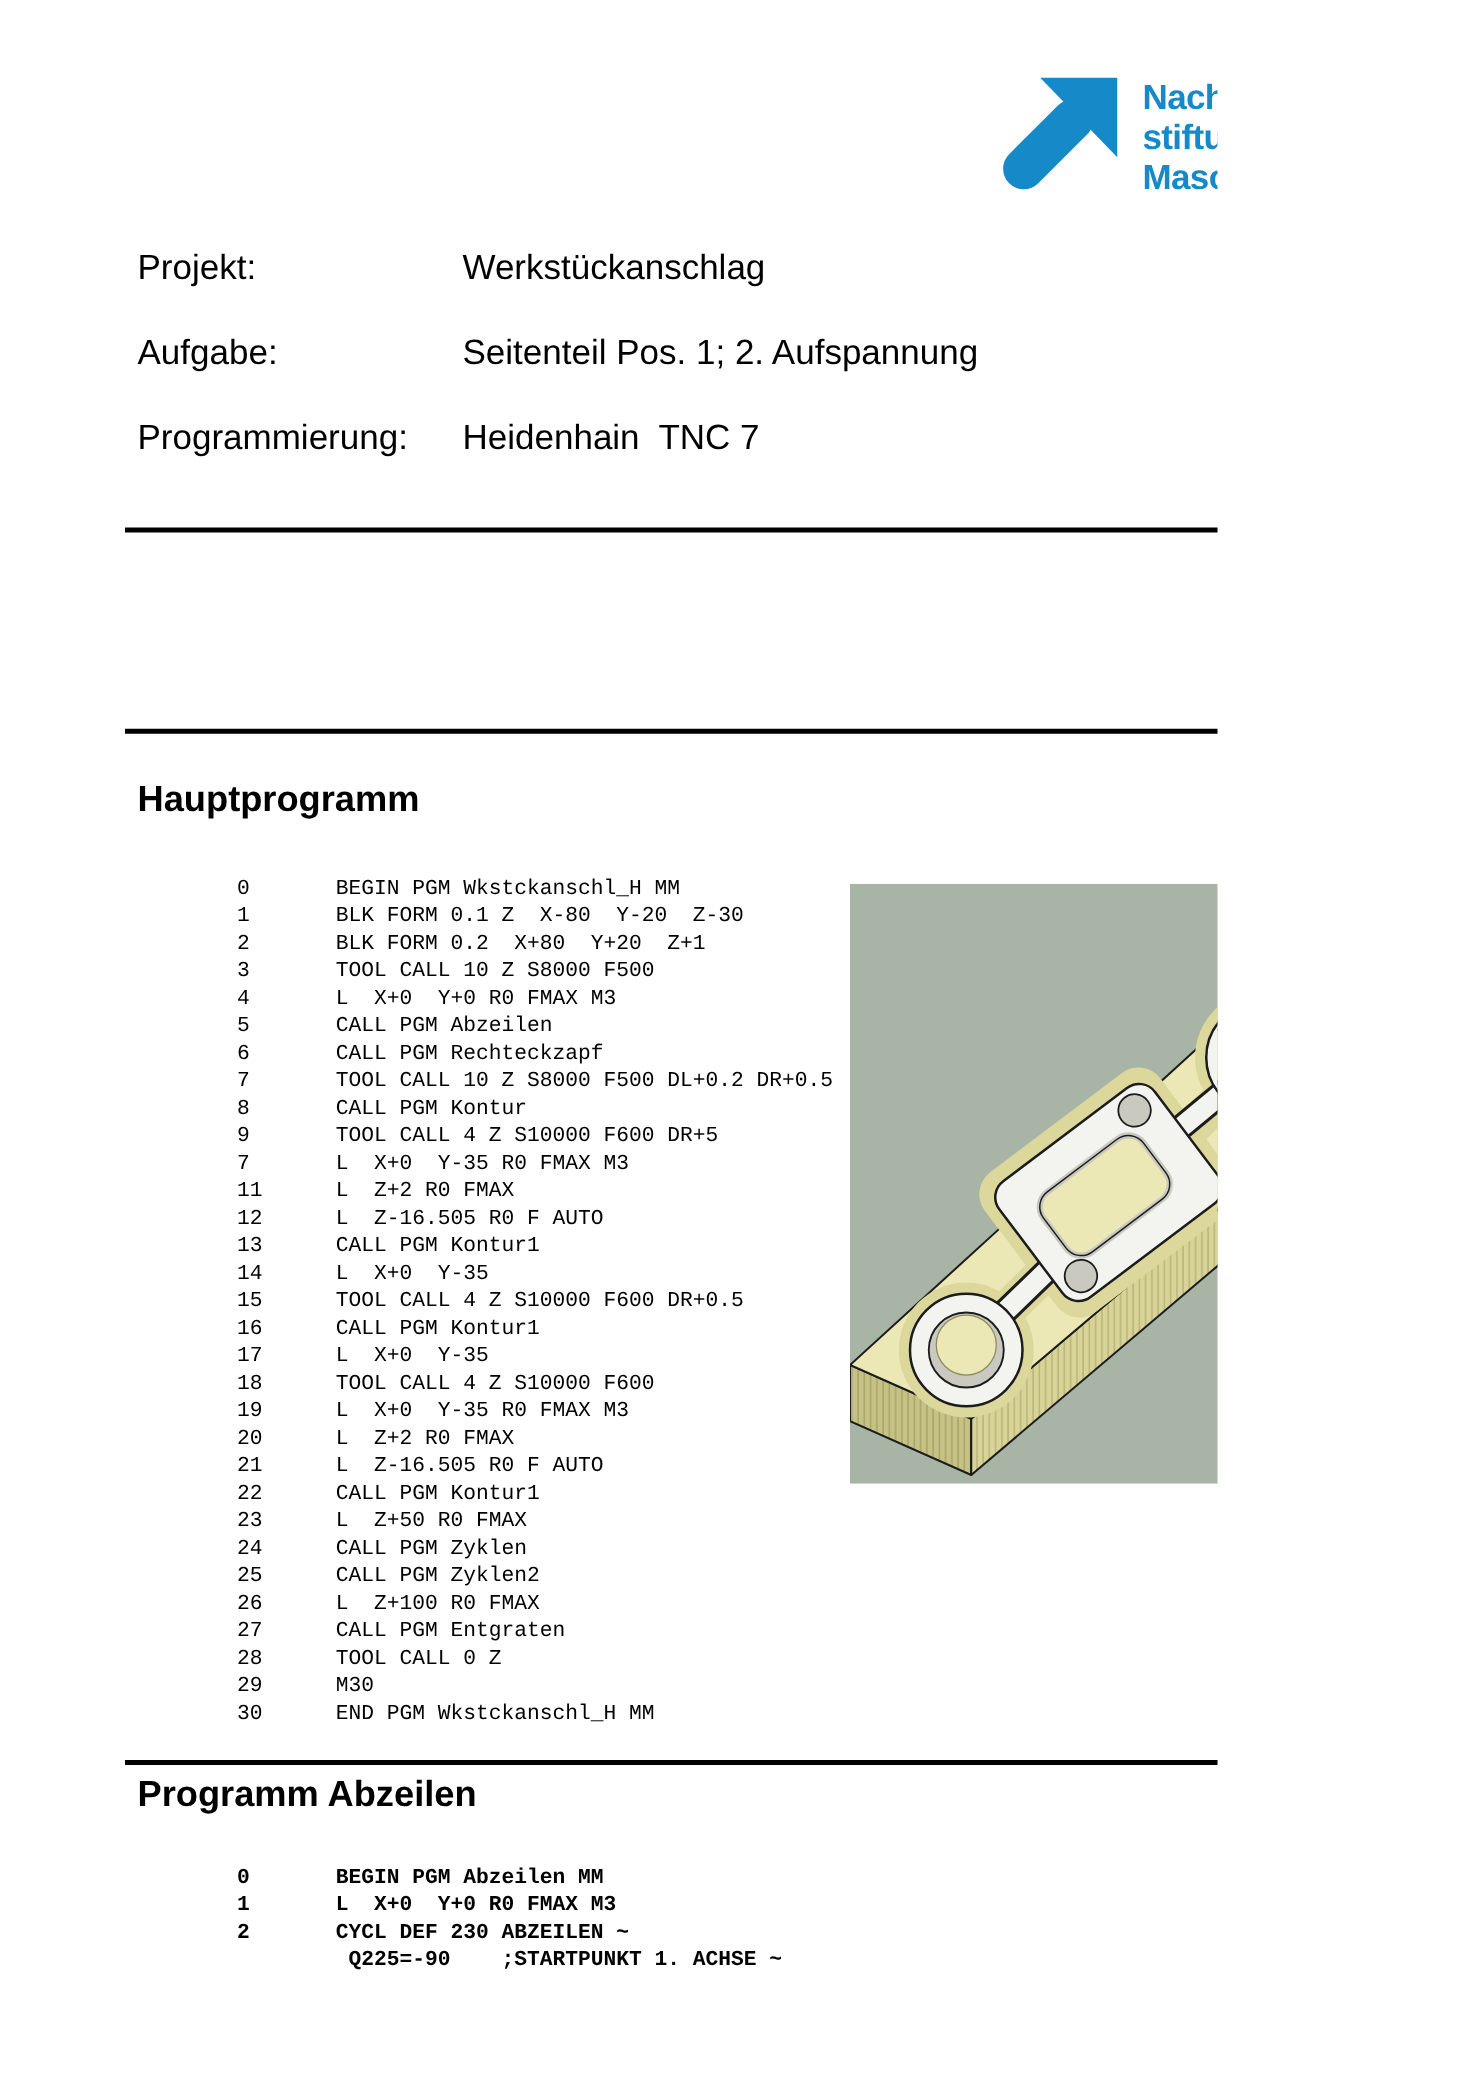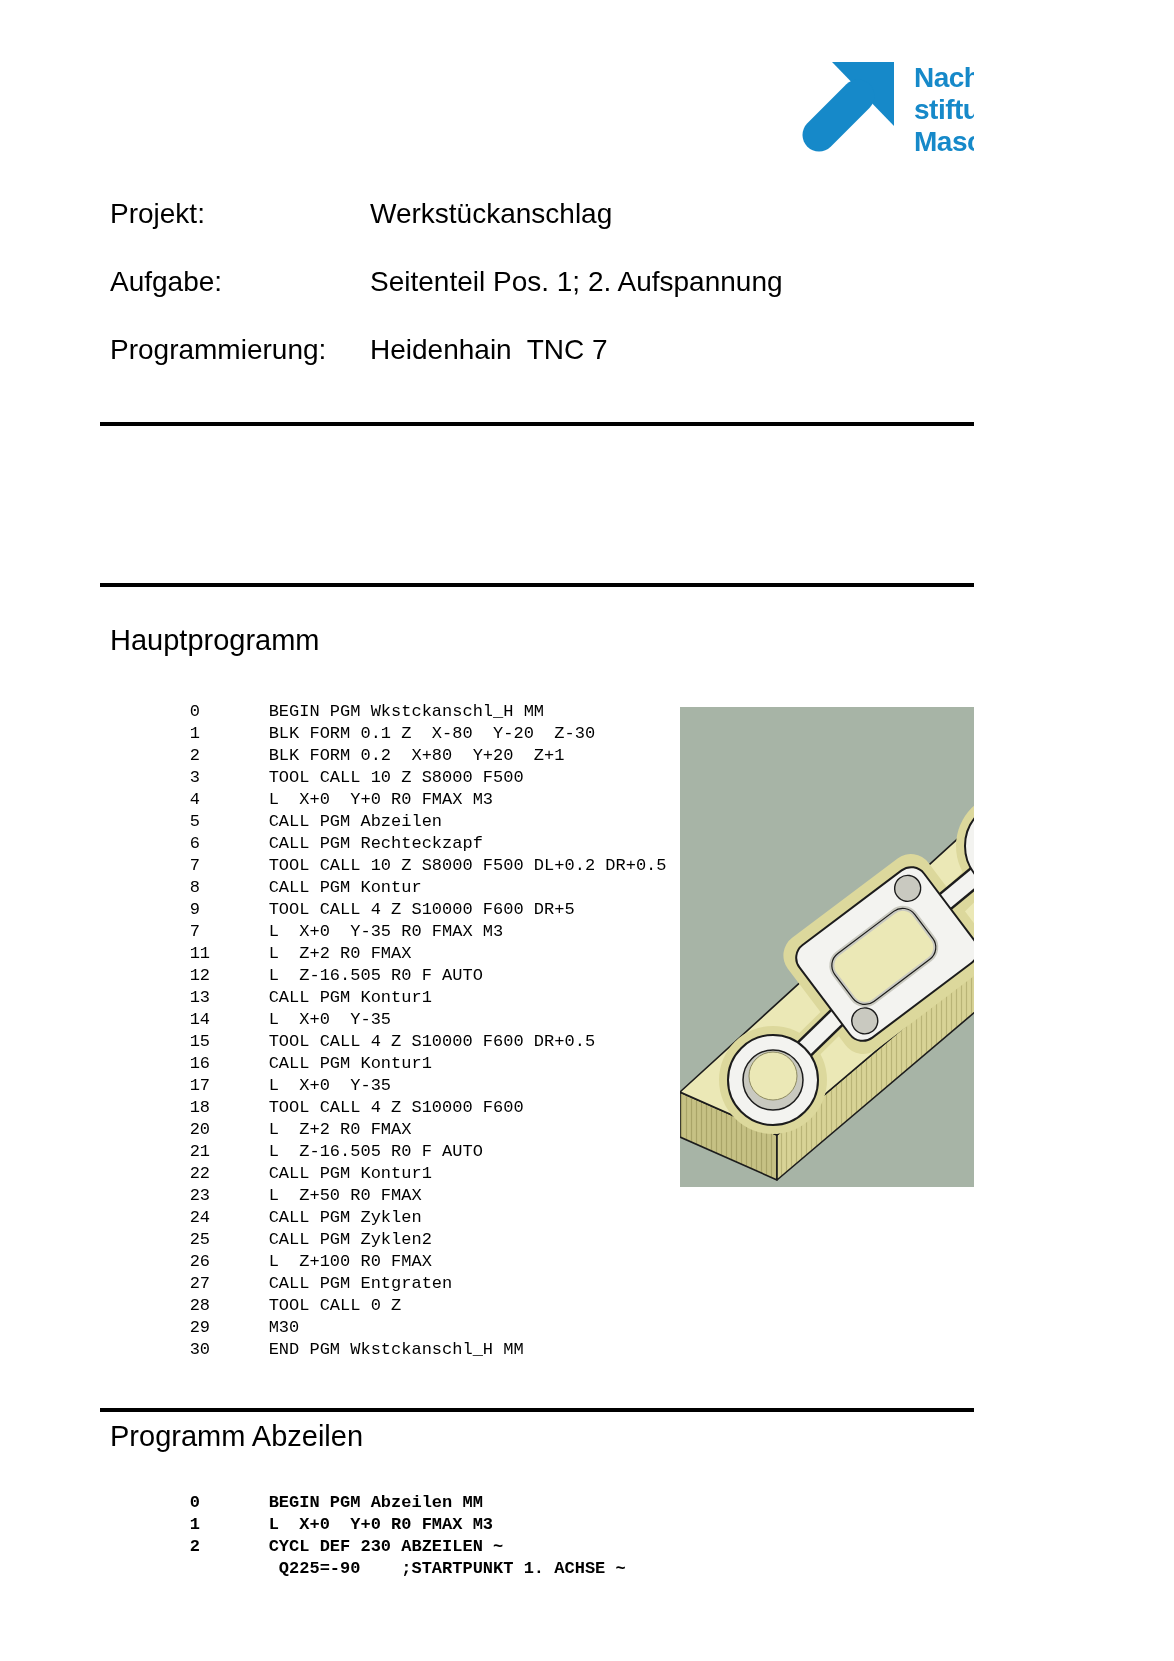--- a/index.html
+++ b/index.html
@@ -19,21 +19,21 @@
   .proj-header{position:absolute;left:110px;top:198px;width:900px;}
   .proj-row{position:relative;height:68px;font-size:28px;}
   .proj-row .lbl{position:absolute;left:0;top:0;}
   .proj-row .val{position:absolute;left:260px;top:0;white-space:pre;}
   
   .rule{position:absolute;left:100px;width:974px;height:4px;background:#000;}
   .rule1{top:422px;} .rule2{top:583px;} .rule3{top:1408px;}
   
   .meta{position:absolute;left:110px;top:461px;font-size:27px;line-height:34px;}
   
-  .section-title{position:absolute;left:110px;font-size:29px;font-weight:400;}
+  .section-title{position:absolute;left:110px;font-size:29px;font-weight:700;}
   .title-main{top:624px;} .title-sub{top:1420px;}
   .code{position:absolute;left:108px;font-family:"Liberation Mono", monospace;font-size:17px;line-height:22px;color:#000;}
   .code-main{top:679px;} .code-sub{top:1470px;font-weight:bold;}
   .code-line{height:22px;white-space:pre;}
   .code-line .ln{display:inline-block;width:40px;white-space:pre;}
   .code-line .ct{white-space:pre;margin-left:39px;}
   
   .figure{position:absolute;left:680px;top:707px;width:424px;height:480px;}
   .figure svg{display:block;width:424px;height:480px;}
 </style>
@@ -134,20 +134,23 @@
         <span class="ln">15</span><span class="ct">TOOL CALL 4 Z S10000 F600 DR+0.5</span>
       </div>
       <div class="code-line">
         <span class="ln">16</span><span class="ct">CALL PGM Kontur1</span>
       </div>
       <div class="code-line">
         <span class="ln">17</span><span class="ct">L  X+0  Y-35</span>
       </div>
       <div class="code-line">
         <span class="ln">18</span><span class="ct">TOOL CALL 4 Z S10000 F600</span>
+      </div>
+      <div class="code-line">
+        <span class="ln">19</span><span class="ct">L  X+0  Y-35 R0 FMAX M3</span>
       </div>
       <div class="code-line">
         <span class="ln">20</span><span class="ct">L  Z+2 R0 FMAX</span>
       </div>
       <div class="code-line">
         <span class="ln">21</span><span class="ct">L  Z-16.505 R0 F AUTO</span>
       </div>
       <div class="code-line">
         <span class="ln">22</span><span class="ct">CALL PGM Kontur1</span>
       </div>

